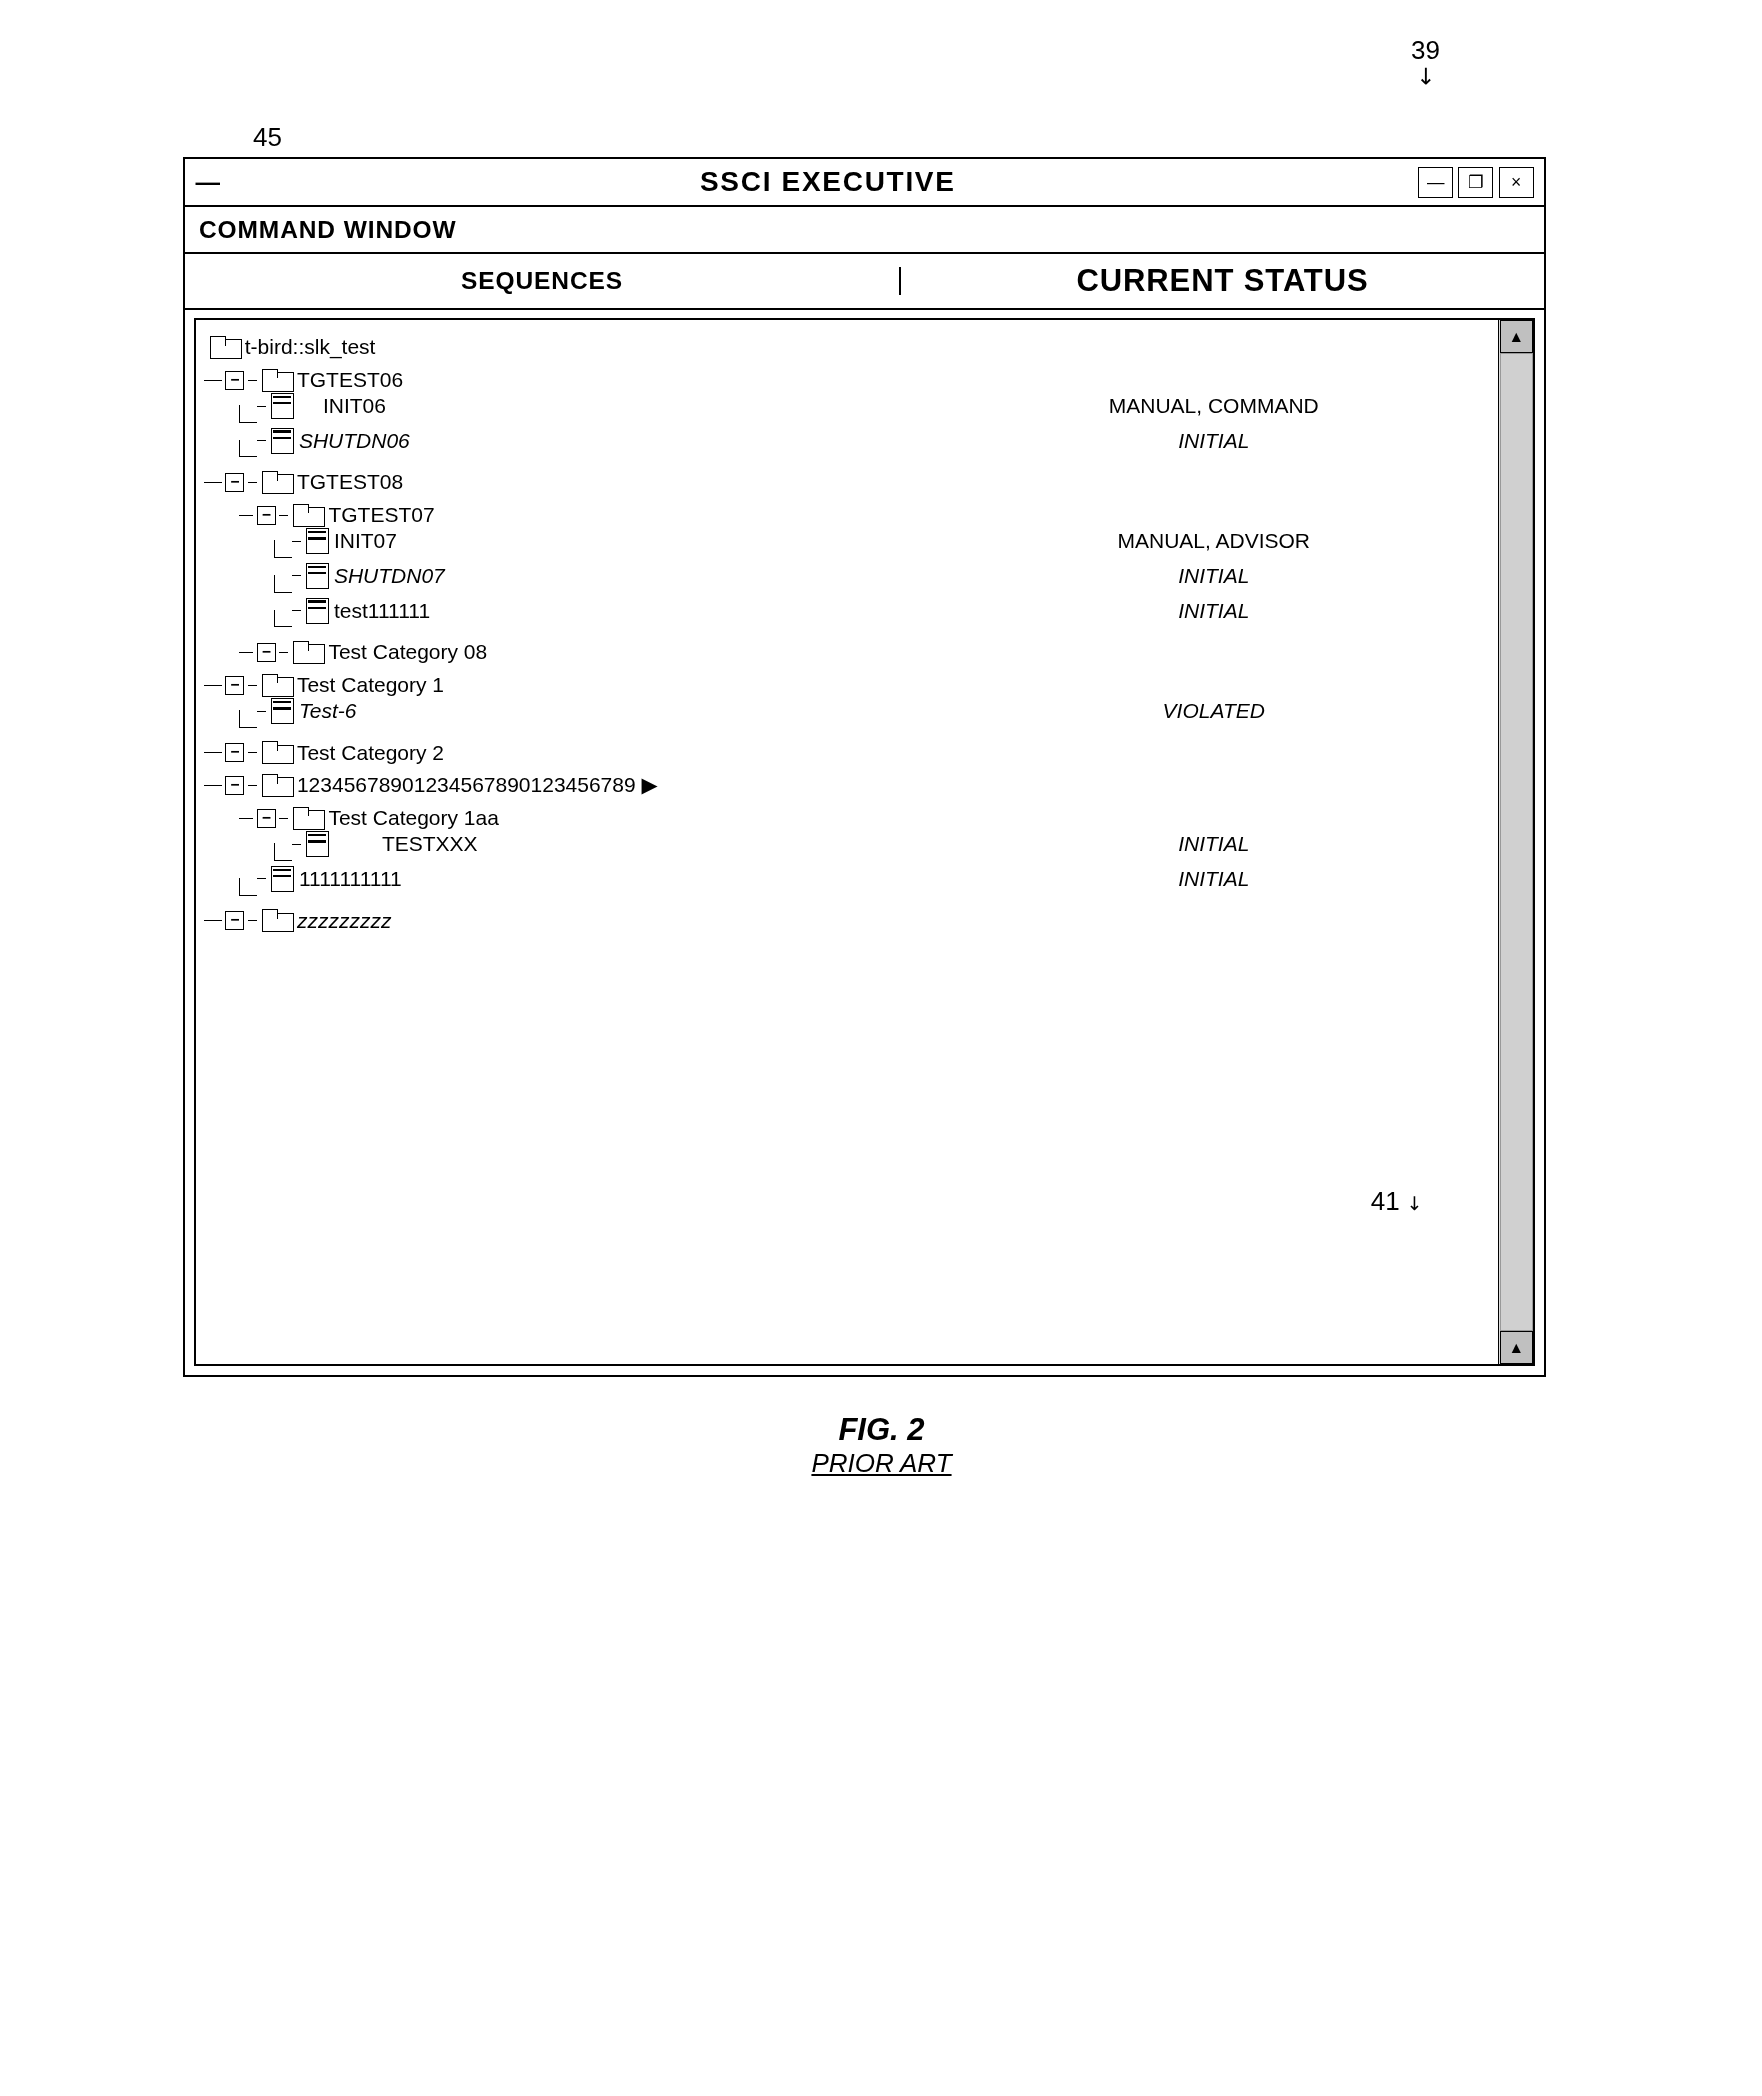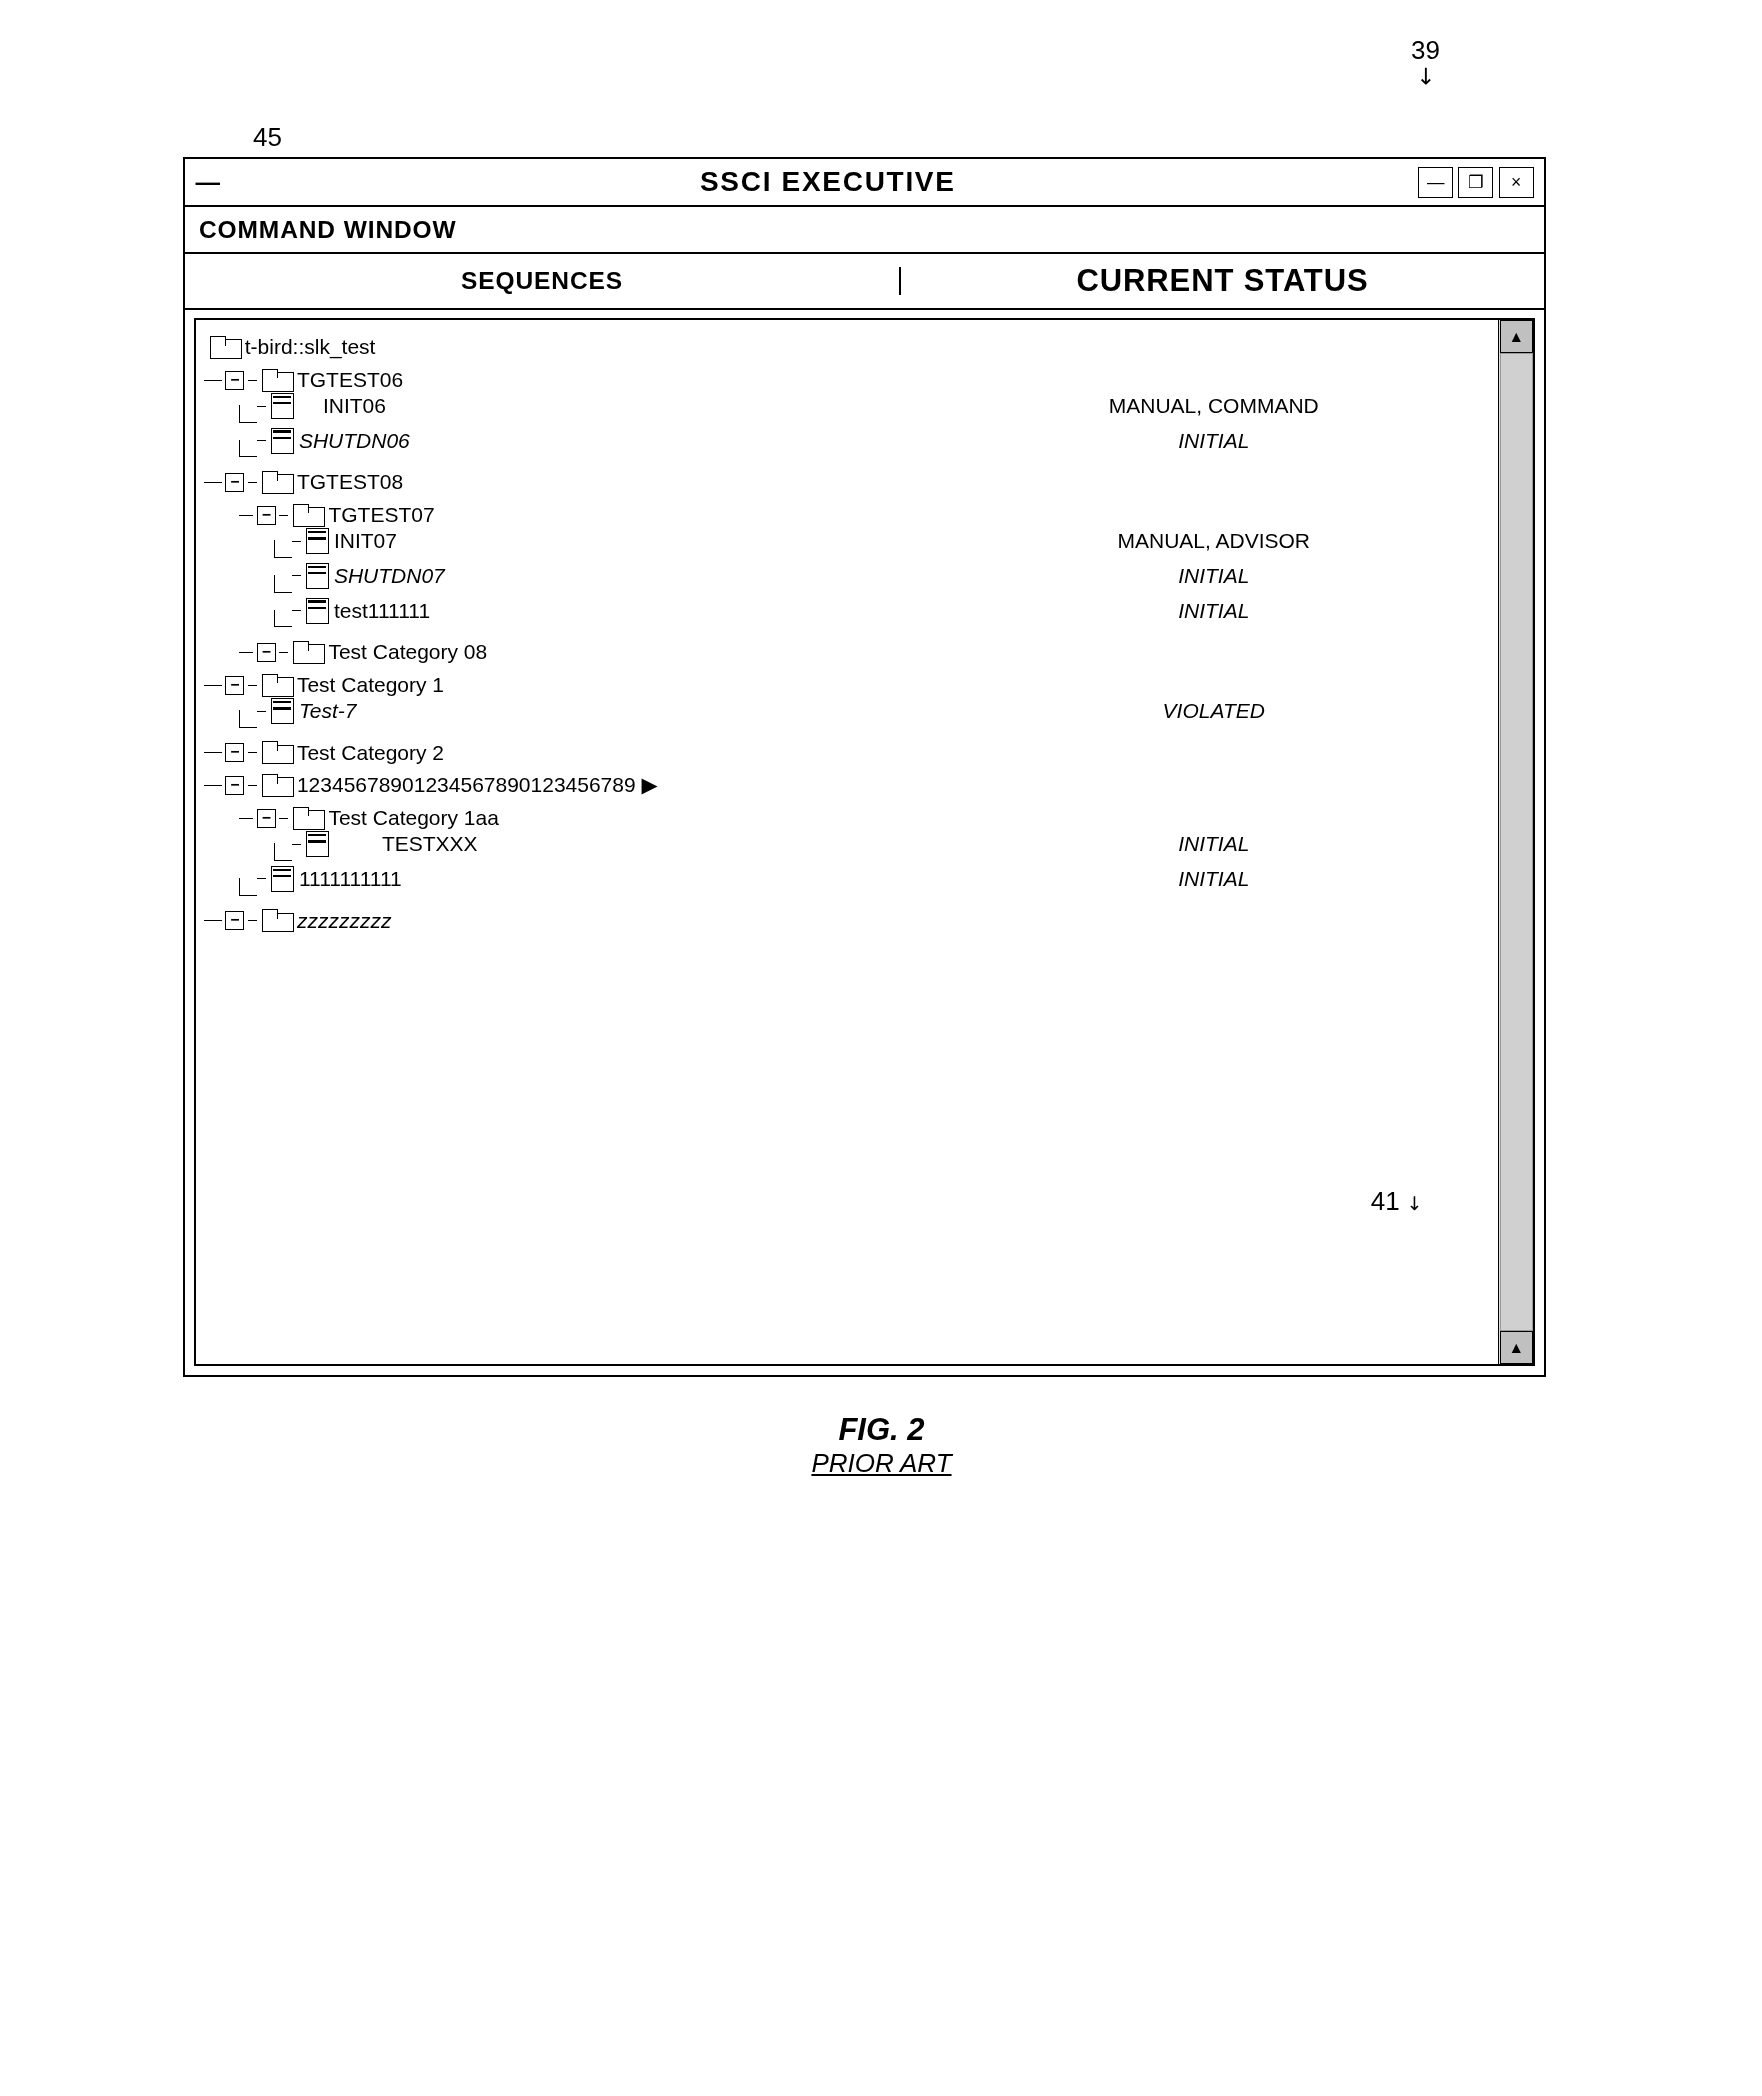--- a/index.html
+++ b/index.html
@@ -457,21 +457,21 @@
           </div>
           <div class="stat-col"></div>
         </div>
 
         <div class="tree-row-item">
           <div class="seq-col">
             <span style="display:inline-block; width:35px;"></span>
             <span style="display:inline-block; width:17.5px; border-left: 1.7px solid #000; border-bottom: 1.7px solid #000; height:17.5px;"></span>
             <span style="display:inline-block; width:8.7px; border-bottom: 1.7px solid #000; position:relative; top:-7.9px;"></span>
             <span class="doc-icon" style="position:relative; top:-7.9px;"></span>
-            <span class="tree-label-italic" style="position:relative; top:-7.9px;">Test-7</span>
+            <span class="tree-label-italic" style="position:relative; top:-7.9px;">Test-6</span>
           </div>
           <div class="stat-col">
             <span class="status-text status-italic" style="position:relative; top:-7.9px;">VIOLATED</span>
           </div>
         </div>
 
         <div class="tree-row-item">
           <div class="seq-col">
             <span style="display:inline-block; width:17.5px; border-bottom: 1.7px solid #000;"></span>
             <span class="expand-box">−</span>

